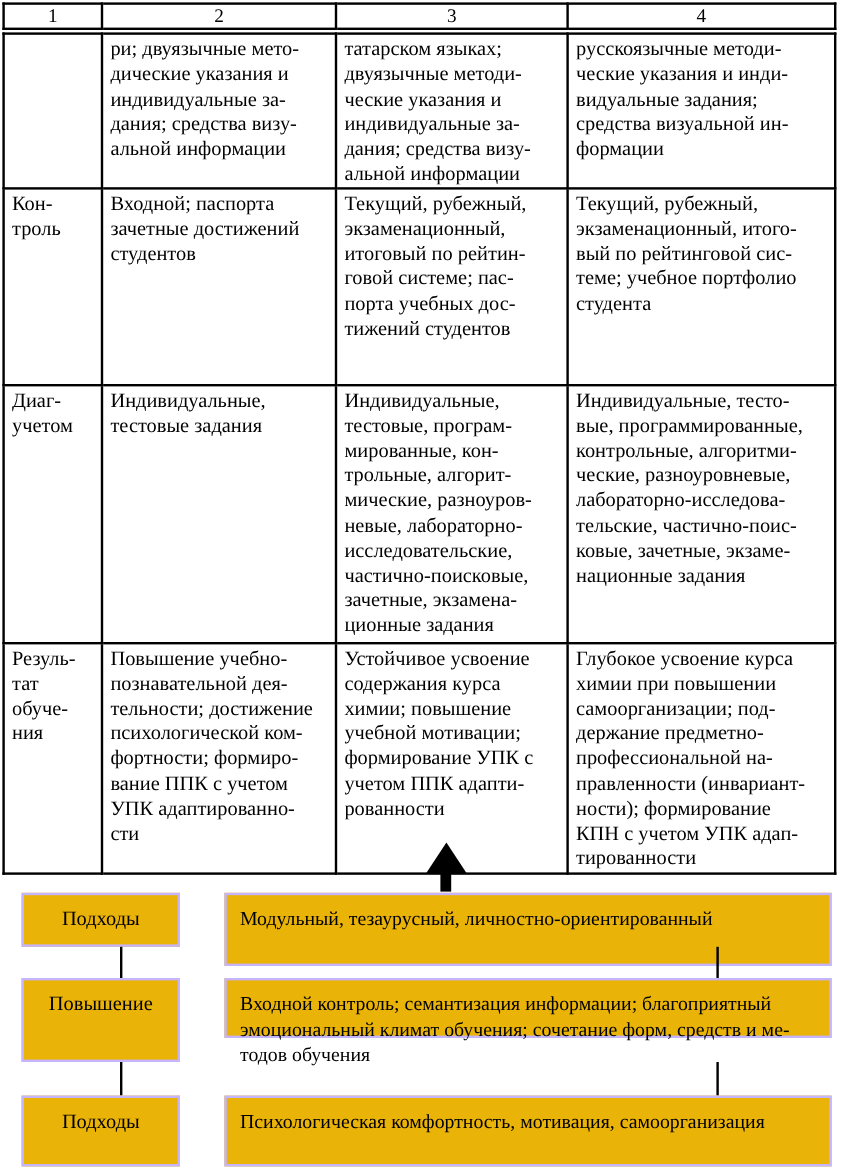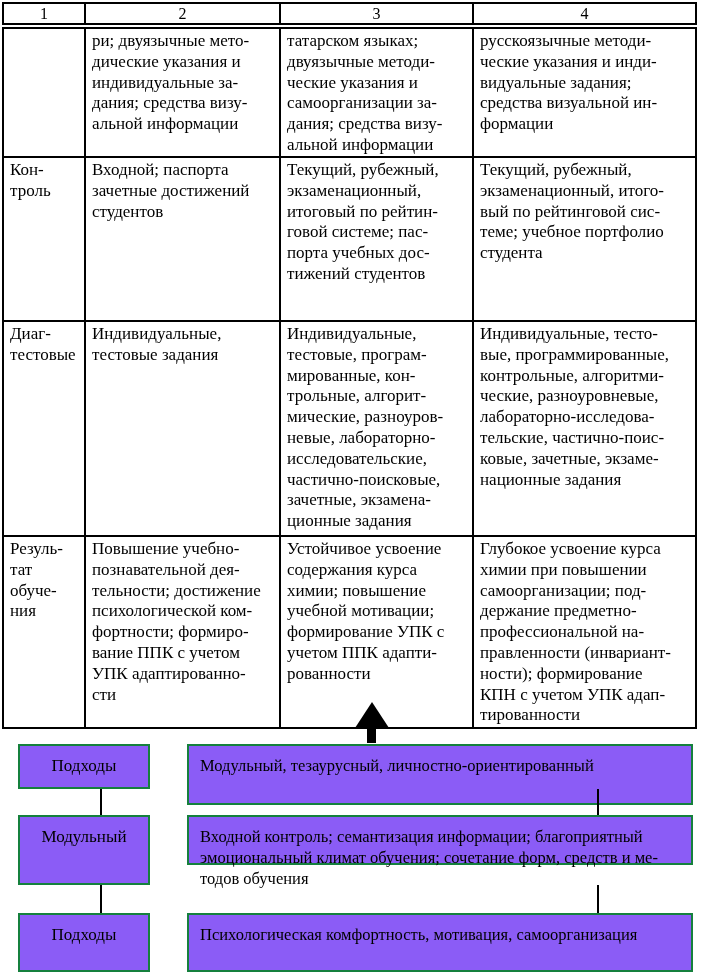--- a/index.html
+++ b/index.html
@@ -29,22 +29,22 @@
     text-align:center;
     padding:0;
     height:19px;
     font-size:16px;
     line-height:19px;
   }
   
   .dgm-box{
     position:absolute;
     box-sizing:border-box;
-    border:2px solid #15803d;
-    background:#8b5cf6;
+    border:2px solid #c4b5fd;
+    background:#eab308;
   }
   .dgm-label{
     left:18px;width:132px;
     text-align:center;
     padding-top:10px;
     font-size:17px;
   }
   .dgm-content{
     left:187px;width:506px;
     padding:9px 2px 0 11px;
@@ -105,21 +105,21 @@
         <tr style="height:129px">
       <td></td>
       <td>ри; двуязычные мето-
 дические указания и
 индивидуальные за-
 дания; средства визу-
 альной информации</td>
       <td>татарском языках;
 двуязычные методи-
 ческие указания и
-самоорганизации за-
+индивидуальные за-
 дания; средства визу-
 альной информации</td>
       <td>русскоязычные методи-
 ческие указания и инди-
 видуальные задания;
 средства визуальной ин-
 формации</td>
     </tr>
     <tr style="height:164px">
       <td>Кон-
@@ -134,21 +134,21 @@
 порта учебных дос-
 тижений студентов</td>
       <td>Текущий, рубежный,
 экзаменационный, итого-
 вый по рейтинговой сис-
 теме; учебное портфолио
 студента</td>
     </tr>
     <tr style="height:215px">
       <td>Диаг-
-тестовые</td>
+учетом</td>
       <td>Индивидуальные,
 тестовые задания</td>
       <td>Индивидуальные,
 тестовые, програм-
 мированные, кон-
 трольные, алгорит-
 мические, разноуров-
 невые, лабораторно-
 исследовательские,
 частично-поисковые,
@@ -198,21 +198,21 @@
 
   <div class="arrow-head"></div>
   <div class="arrow-stem"></div>
 
   <div class="dgm-box dgm-label" style="top:744px;height:45px">Подходы</div>
   <div class="dgm-box dgm-content" style="top:744px;height:61px">Модульный, тезаурусный, личностно-ориентированный</div>
 
   <div class="connector" style="left:100px;top:789px;height:26px"></div>
   <div class="connector" style="left:597px;top:789px;height:26px"></div>
 
-  <div class="dgm-box dgm-label" style="top:815px;height:70px">Модульный</div>
+  <div class="dgm-box dgm-label" style="top:815px;height:70px">Повышение</div>
   <div class="dgm-box dgm-content" style="top:815px;height:50px">Входной контроль; семантизация информации; благоприятный
 эмоциональный климат обучения; сочетание форм, средств и ме-
 тодов обучения</div>
 
   <div class="connector" style="left:100px;top:885px;height:28px"></div>
   <div class="connector" style="left:597px;top:885px;height:28px"></div>
 
   <div class="dgm-box dgm-label" style="top:913px;height:59px">Подходы</div>
   <div class="dgm-box dgm-content" style="top:913px;height:59px">Психологическая комфортность, мотивация, самоорганизация</div>
 

